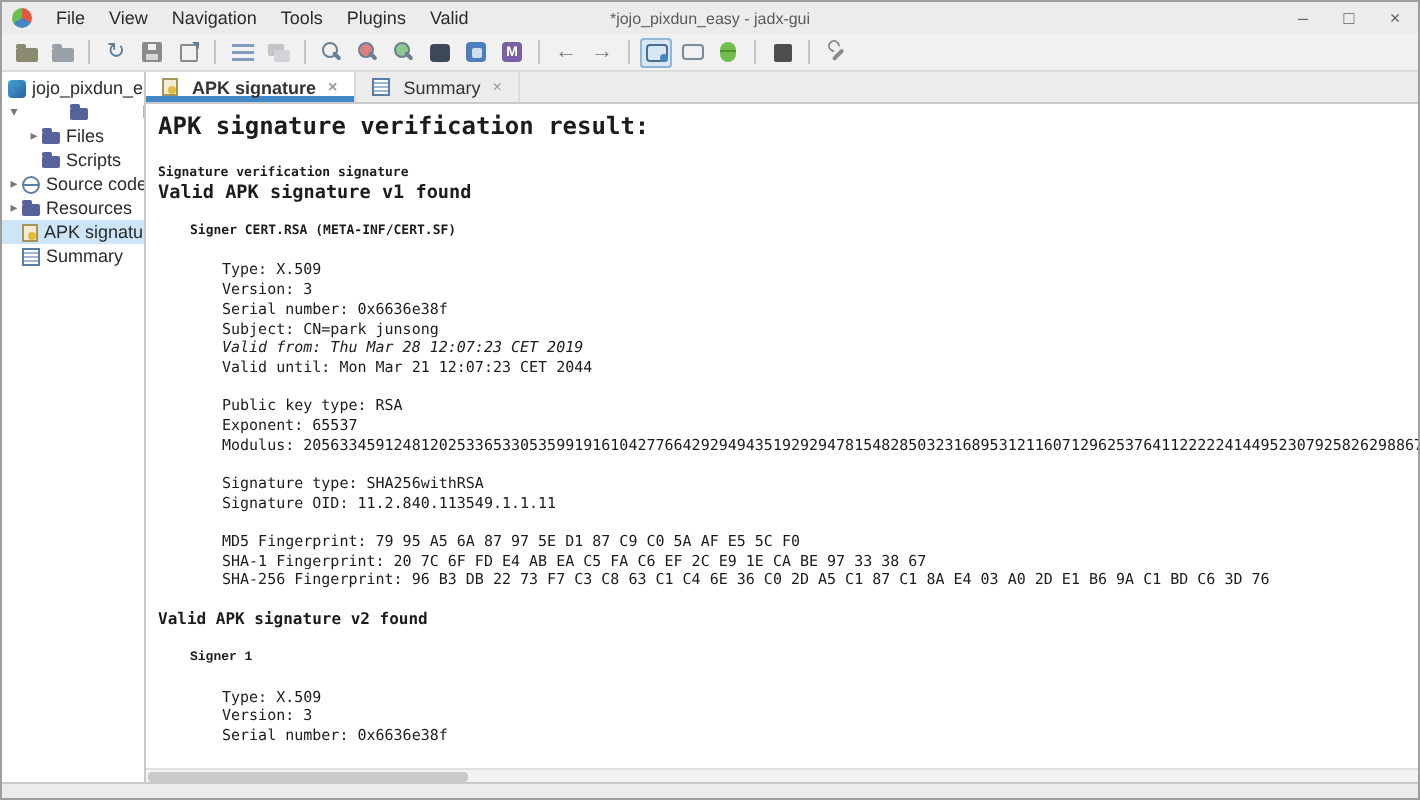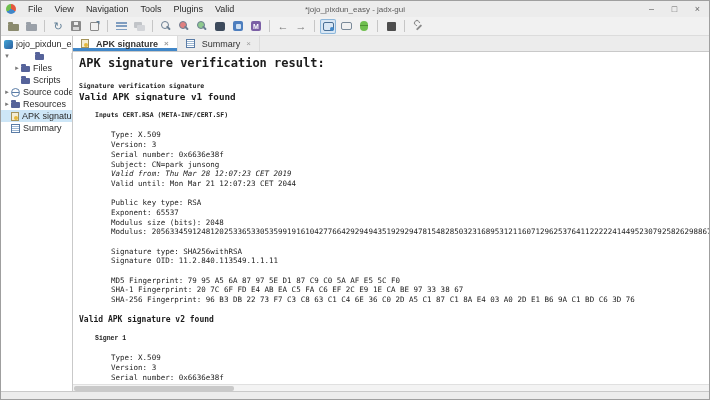--- a/index.html
+++ b/index.html
@@ -237,32 +237,31 @@
             <span class="tab-close">×</span>
           </div>
         </div>
 
       <div id="doc">
         <div id="doc-heading">APK signature verification result:</div>
         <div id="doc-lines">
             <div class="line sb" style="padding-left: 0px;">Signature verification signature</div>
             <div class="line b1" style="padding-left: 0px;">Valid APK signature v1 found</div>
             <div class="line" style="padding-left: 0px;">&nbsp;</div>
-            <div class="line bs" style="padding-left: 16px;">Inputs CERT.RSA (META-INF/CERT.SF)</div>
+            <div class="line bs" style="padding-left: 16px;">Signer CERT.RSA (META-INF/CERT.SF)</div>
             <div class="line" style="padding-left: 0px;">&nbsp;</div>
             <div class="line" style="padding-left: 32px;">Type: X.509</div>
             <div class="line" style="padding-left: 32px;">Version: 3</div>
             <div class="line" style="padding-left: 32px;">Serial number: 0x6636e38f</div>
             <div class="line" style="padding-left: 32px;">Subject: CN=park junsong</div>
             <div class="line" style="padding-left: 32px; font-style: italic;">Valid from: Thu Mar 28 12:07:23 CET 2019</div>
             <div class="line" style="padding-left: 32px;">Valid until: Mon Mar 21 12:07:23 CET 2044</div>
             <div class="line" style="padding-left: 0px;">&nbsp;</div>
             <div class="line" style="padding-left: 32px;">Public key type: RSA</div>
             <div class="line" style="padding-left: 32px;">Exponent: 65537</div>
-            <div class="line" style="padding-left: 32px;">Modulus size (bits): 2048</div>
             <div class="line" style="padding-left: 32px;">Modulus: 205633459124812025336533053599191610427766429294943519292947815482850323168953121160712962537641122222414495230792582629886732227</div>
             <div class="line" style="padding-left: 0px;">&nbsp;</div>
             <div class="line" style="padding-left: 32px;">Signature type: SHA256withRSA</div>
             <div class="line" style="padding-left: 32px;">Signature OID: 11.2.840.113549.1.1.11</div>
             <div class="line" style="padding-left: 0px;">&nbsp;</div>
             <div class="line" style="padding-left: 32px;">MD5 Fingerprint: 79 95 A5 6A 87 97 5E D1 87 C9 C0 5A AF E5 5C F0</div>
             <div class="line" style="padding-left: 32px;">SHA-1 Fingerprint: 20 7C 6F FD E4 AB EA C5 FA C6 EF 2C E9 1E CA BE 97 33 38 67</div>
             <div class="line" style="padding-left: 32px;">SHA-256 Fingerprint: 96 B3 DB 22 73 F7 C3 C8 63 C1 C4 6E 36 C0 2D A5 C1 87 C1 8A E4 03 A0 2D E1 B6 9A C1 BD C6 3D 76</div>
             <div class="line" style="padding-left: 0px;">&nbsp;</div>
             <div class="line b2" style="padding-left: 0px;">Valid APK signature v2 found</div>

